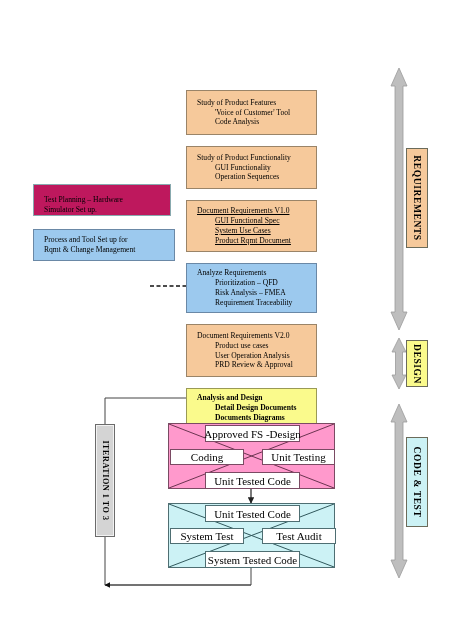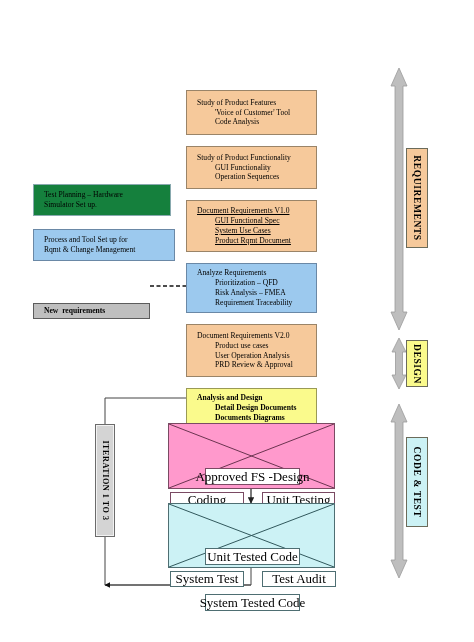--- a/index.html
+++ b/index.html
@@ -11,21 +11,21 @@
   .node{position:absolute;box-sizing:border-box;border:1px solid #7a7a6e;
         display:flex;flex-direction:column;justify-content:center;
         font-size:7.6px;line-height:1.30;margin-top:24px;}
   .node .ln{display:block;white-space:pre;}
   .node.ind .ln.i{padding-left:18px;}
   .node.ind{padding-left:10px;}
 
   
   .orange{background:#F6C99B;border-color:#9a8468;}
   .blue  {background:#9CC9EE;border-color:#6a88a6;}
-  .cyanl {background:#15803d;border-color:#88a9ae;}
+  .cyanl {background:#be185d;border-color:#88a9ae;justify-content:flex-end;}
   .yellow{background:#FAFA8C;border-color:#9a9a55;}
   .grayb {background:#BFBFBF;border-color:#5c5c5c;}
 
   .bold{font-weight:bold;}
 
   
   .band{position:absolute;box-sizing:border-box;border:1px solid #6b6b5a;
         display:flex;align-items:center;justify-content:center;}
   .band span{display:block;transform:rotate(90deg);white-space:nowrap;
              font-size:9.5px;font-weight:bold;letter-spacing:.6px;
@@ -37,21 +37,21 @@
   .iterbox span{display:block;transform:rotate(90deg);white-space:nowrap;
                 font-size:8.2px;font-weight:bold;letter-spacing:.5px;}
 
   
   .xbox{position:absolute;box-sizing:border-box;border:1px solid #555;}
   .xbox.pink{background:#FF99CC;border-color:#7a4a63;}
   .xbox.cyan{background:#CCF2F5;border-color:#4e6e72;}
   .xbox svg{position:absolute;left:0;top:0;width:100%;height:100%;}
   .xlabel{position:absolute;box-sizing:border-box;background:#ffffff;
           border:1px solid #555;display:flex;align-items:center;
-          justify-content:center;font-size:13px;white-space:nowrap;margin-top:43px;}
+          justify-content:center;font-size:11px;white-space:nowrap;}
   .xbox.cyan .xlabel{border-color:#4e6e72;}
   .xbox.pink .xlabel{border-color:#7a4a63;}
 
   svg.wires{position:absolute;left:0;top:0;width:474px;height:642px;
             pointer-events:none;}
 </style>
 </head>
 <body>
 
 <div id="canvas">
@@ -136,23 +136,20 @@
   <div class="node cyanl ind" style="left:33px;top:160px;width:138px;height:32px;">
     <span class="ln">Test Planning – Hardware</span>
     <span class="ln">Simulator Set up.</span>
   </div>
 
   <div class="node blue ind" style="left:33px;top:205px;width:142px;height:32px;">
     <span class="ln">Process and Tool Set up for</span>
     <span class="ln">Rqmt &amp; Change Management</span>
   </div>
 
-  <div class="node grayb ind bold" style="left:33px;top:279px;width:117px;height:16px;">
-    <span class="ln">New  requirements</span>
-  </div>
 
   <div class="iterbox" style="left:95px;top:424px;width:20px;height:113px;">
     <span>ITERATION 1 TO 3</span>
   </div>
 
   <div class="xbox pink" style="left:168px;top:423px;width:167px;height:66px;">
     <svg viewBox="0 0 167 66" preserveAspectRatio="none">
       <line x1="0" y1="0" x2="167" y2="66" stroke="#6b3450" stroke-width="1" vector-effect="non-scaling-stroke"></line>
       <line x1="167" y1="0" x2="0" y2="66" stroke="#6b3450" stroke-width="1" vector-effect="non-scaling-stroke"></line>
     </svg>

